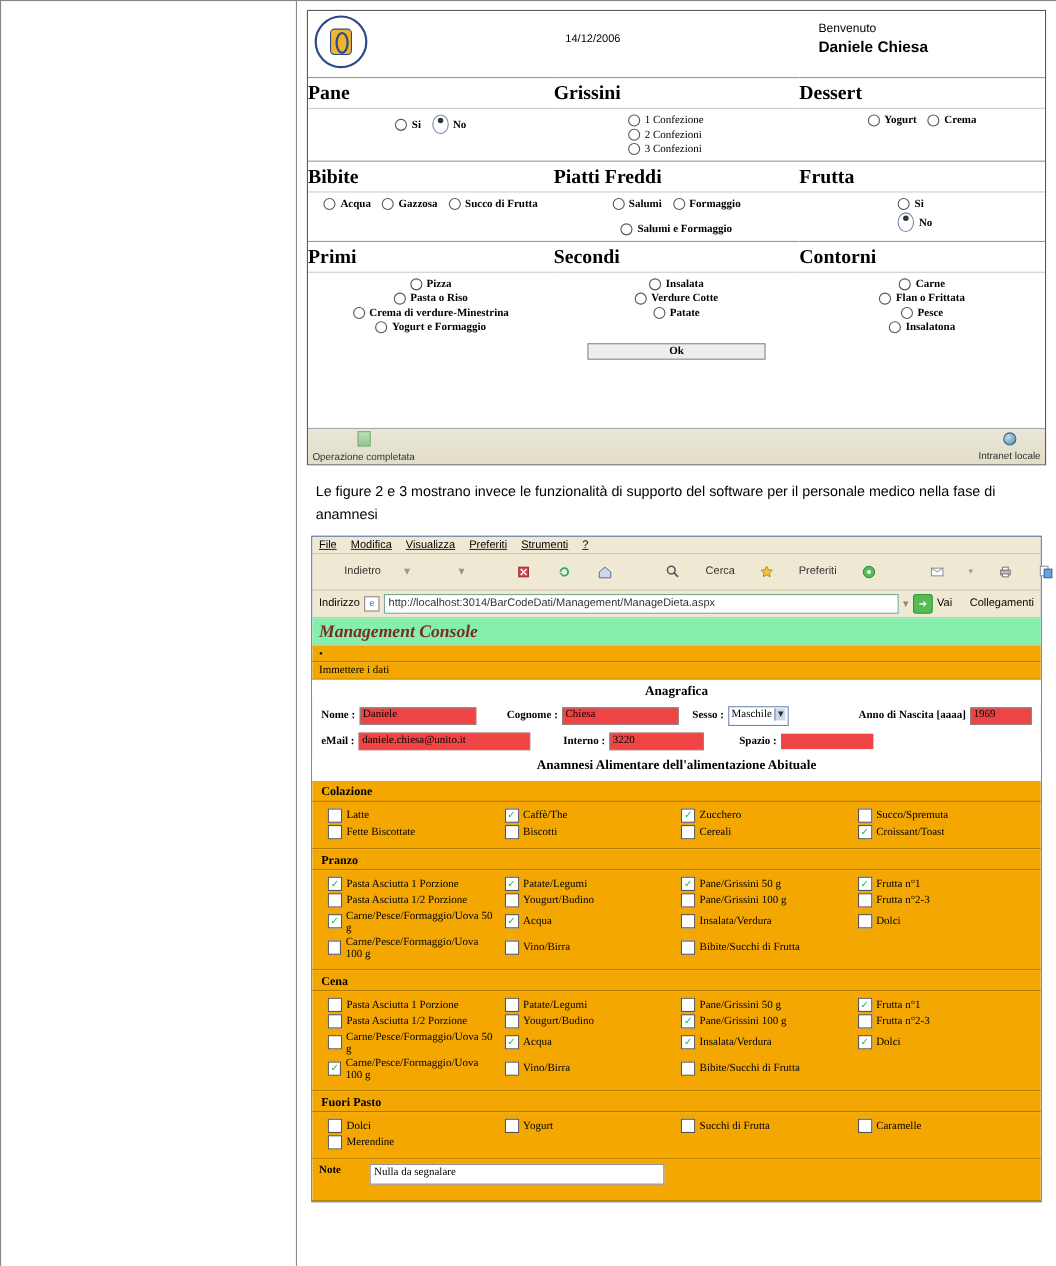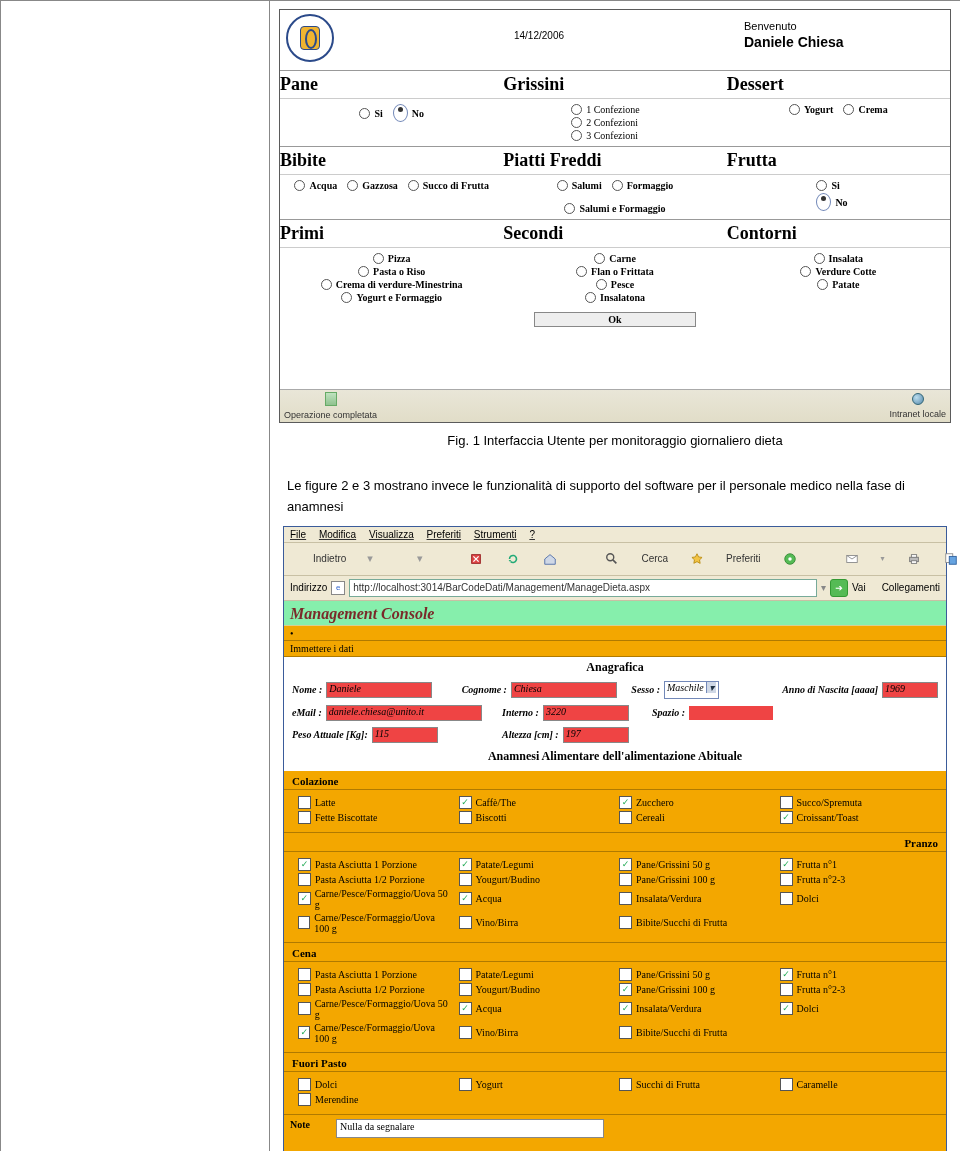--- a/index.html
+++ b/index.html
@@ -51,21 +51,21 @@
   .tb-sep{width:1px;height:18px;background:#c8c0a4;margin:0 2px;}
   .tb-txt{font-size:10px;color:#333;}
   .addressbar{background:#efe9d4;padding:3px 6px;display:flex;align-items:center;gap:4px;font-size:10px;border-bottom:1px solid #c8c0a4;}
   .addr-input{flex:1;background:#fff;border:1px solid #7a9; padding:1px 3px;color:#333;height:14px;line-height:14px;}
   .go-btn{width:16px;height:16px;background:#5b5;border:1px solid #393;border-radius:3px;color:#fff;display:flex;align-items:center;justify-content:center;font-size:9px;}
   .content2{background:#fdfdfc;}
   .mc-title{font-family:"Times New Roman",serif;font-weight:bold;font-style:italic;font-size:16px;color:#7a2a2a;background:#86efac;padding:4px 6px 2px 6px;border-bottom:1px solid #d9cf8f;}
   .orange-bar{background:#f3a700;padding:2px 6px;font-size:10px;font-family:"Times New Roman",serif;border-bottom:1px solid #b07a00;}
   .form-area{background:#fff;padding:0 0 4px 0;font-family:"Times New Roman",serif;font-size:10px;}
   .form-section-head{font-family:"Times New Roman",serif;font-weight:bold;font-size:12px;text-align:center;padding:3px 0;background:#fff;}
-  .form-row{display:flex;align-items:center;padding:3px 8px;font-style:italic;}
+  .form-row{display:flex;gap:10px;align-items:center;padding:3px 8px;}
   .form-row .lbl{font-weight:bold;white-space:nowrap;}
   .form-row .grp{display:flex;align-items:center;gap:4px;}
   .txt-in{border:1px solid #888;background:#ef4444;height:14px;padding:0 2px;font-size:10px;}
   .sel{border:1px solid #7288b8;background:#fff;height:16px;font-size:10px;padding:0 2px;}
   .meal-head{font-family:"Times New Roman",serif;font-weight:bold;font-size:11px;padding:4px 8px 2px 8px;}
   .chk-grid{display:grid;grid-template-columns:1fr 1fr 1fr 1fr;gap:2px 8px;padding:2px 8px;}
   .chk-line{display:flex;align-items:center;gap:4px;font-family:"Times New Roman",serif;font-size:10px;}
   .chk{width:11px;height:11px;border:1px solid #555;background:#fff;display:inline-flex;align-items:center;justify-content:center;font-size:9px;line-height:1;color:#2a5;}
   .note-row{display:flex;align-items:flex-start;gap:6px;padding:3px 8px;}
   .note-in{border:1px solid #888;background:#fff;height:15px;flex:1;padding:1px 3px;font-size:10px;}
@@ -218,70 +218,69 @@
             <span class="opt-line">
                   <span class="radio"></span>
                   <b>Yogurt e Formaggio</b>
                 </span>
           </div>
             </div>
           <div class="opt-cell">
               <div class="opt-stack">
             <span class="opt-line">
                   <span class="radio"></span>
+                  <b>Insalata</b>
+                </span>
+            <span class="opt-line">
+                  <span class="radio"></span>
+                  <b>Verdure Cotte</b>
+                </span>
+            <span class="opt-line">
+                  <span class="radio"></span>
+                  <b>Patate</b>
+                </span>
+          </div>
+            </div>
+          <div class="opt-cell">
+              <div class="opt-stack">
+            <span class="opt-line">
+                  <span class="radio"></span>
                   <b>Carne</b>
                 </span>
             <span class="opt-line">
                   <span class="radio"></span>
                   <b>Flan o Frittata</b>
                 </span>
             <span class="opt-line">
                   <span class="radio"></span>
                   <b>Pesce</b>
                 </span>
             <span class="opt-line">
                   <span class="radio"></span>
                   <b>Insalatona</b>
-                </span>
-          </div>
-            </div>
-          <div class="opt-cell">
-              <div class="opt-stack">
-            <span class="opt-line">
-                  <span class="radio"></span>
-                  <b>Insalata</b>
-                </span>
-            <span class="opt-line">
-                  <span class="radio"></span>
-                  <b>Verdure Cotte</b>
-                </span>
-            <span class="opt-line">
-                  <span class="radio"></span>
-                  <b>Patate</b>
                 </span>
           </div>
             </div>
         </div>
         <div>
             <span class="ok-btn">Ok</span>
           </div>
         <div style="height:56px;"></div>
         <div class="statusbar">
           <div class="left-ic">
               <span class="pager-ic"></span>
               <span>Operazione completata</span>
             </div>
           <div class="left-ic">
               <span class="globe-ic"></span>
               <span>Intranet locale</span>
             </div>
         </div>
       </div>
 
-      <div class="caption">Fig. 1 Interfaccia Utente per monitoraggio giornaliero dieta</div>
       <div class="body-text">Le figure 2 e 3 mostrano invece le funzionalità di supporto del software per il personale medico nella fase di anamnesi</div>
 
       <div class="fig2-wrap">
       <div class="fig2">
         <div class="menubar">
           <span>File</span>
           <span>Modifica</span>
           <span>Visualizza</span>
           <span>Preferiti</span>
           <span>Strumenti</span>
@@ -409,30 +408,20 @@
                   </div>
               <div class="grp" style="width:150px;">
                     <span class="lbl">Interno :</span>
                     <span class="txt-in" style="width:80px;">3220</span>
                   </div>
               <div class="grp">
                     <span class="lbl">Spazio :</span>
                     <span class="txt-in" style="width:80px;border:none;"></span>
                   </div>
             </div>
-            <div class="form-row">
-              <div class="grp" style="width:210px;">
-                    <span class="lbl">Peso Attuale [Kg]:</span>
-                    <span class="txt-in" style="width:60px;">115</span>
-                  </div>
-              <div class="grp">
-                    <span class="lbl">Altezza [cm] :</span>
-                    <span class="txt-in" style="width:60px;">197</span>
-                  </div>
-            </div>
             <div class="form-section-head">Anamnesi Alimentare dell'alimentazione Abituale</div>
           </div>
 
           <div id="meals">
                 <div class="orange-bar" style="padding: 0px;">
                   <div class="meal-head">Colazione</div>
                 </div>
                 <div class="orange-bar" style="padding-top: 4px; padding-bottom: 6px;">
                   <div class="chk-grid">
                     <div class="chk-line">
@@ -462,21 +451,21 @@
                     <div class="chk-line">
                       <span class="chk"></span>
                       <span>Cereali</span>
                     </div>
                     <div class="chk-line">
                       <span class="chk">✓</span>
                       <span>Croissant/Toast</span>
                     </div>
                   </div>
                 </div>
-                <div class="orange-bar" style="padding: 0px; text-align: right;">
+                <div class="orange-bar" style="padding: 0px;">
                   <div class="meal-head">Pranzo</div>
                 </div>
                 <div class="orange-bar" style="padding-top: 4px; padding-bottom: 6px;">
                   <div class="chk-grid">
                     <div class="chk-line">
                       <span class="chk">✓</span>
                       <span>Pasta Asciutta 1 Porzione</span>
                     </div>
                     <div class="chk-line">
                       <span class="chk">✓</span>

